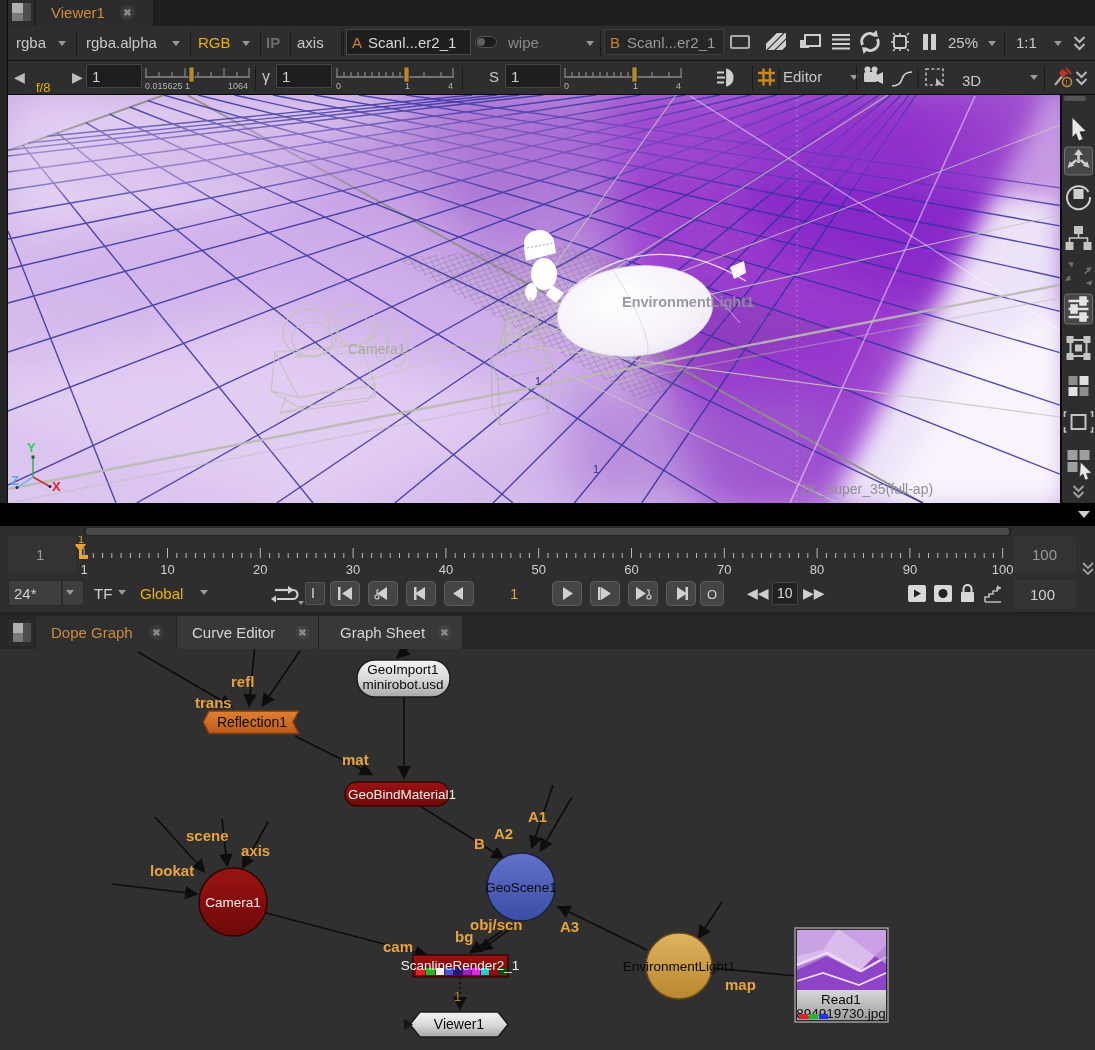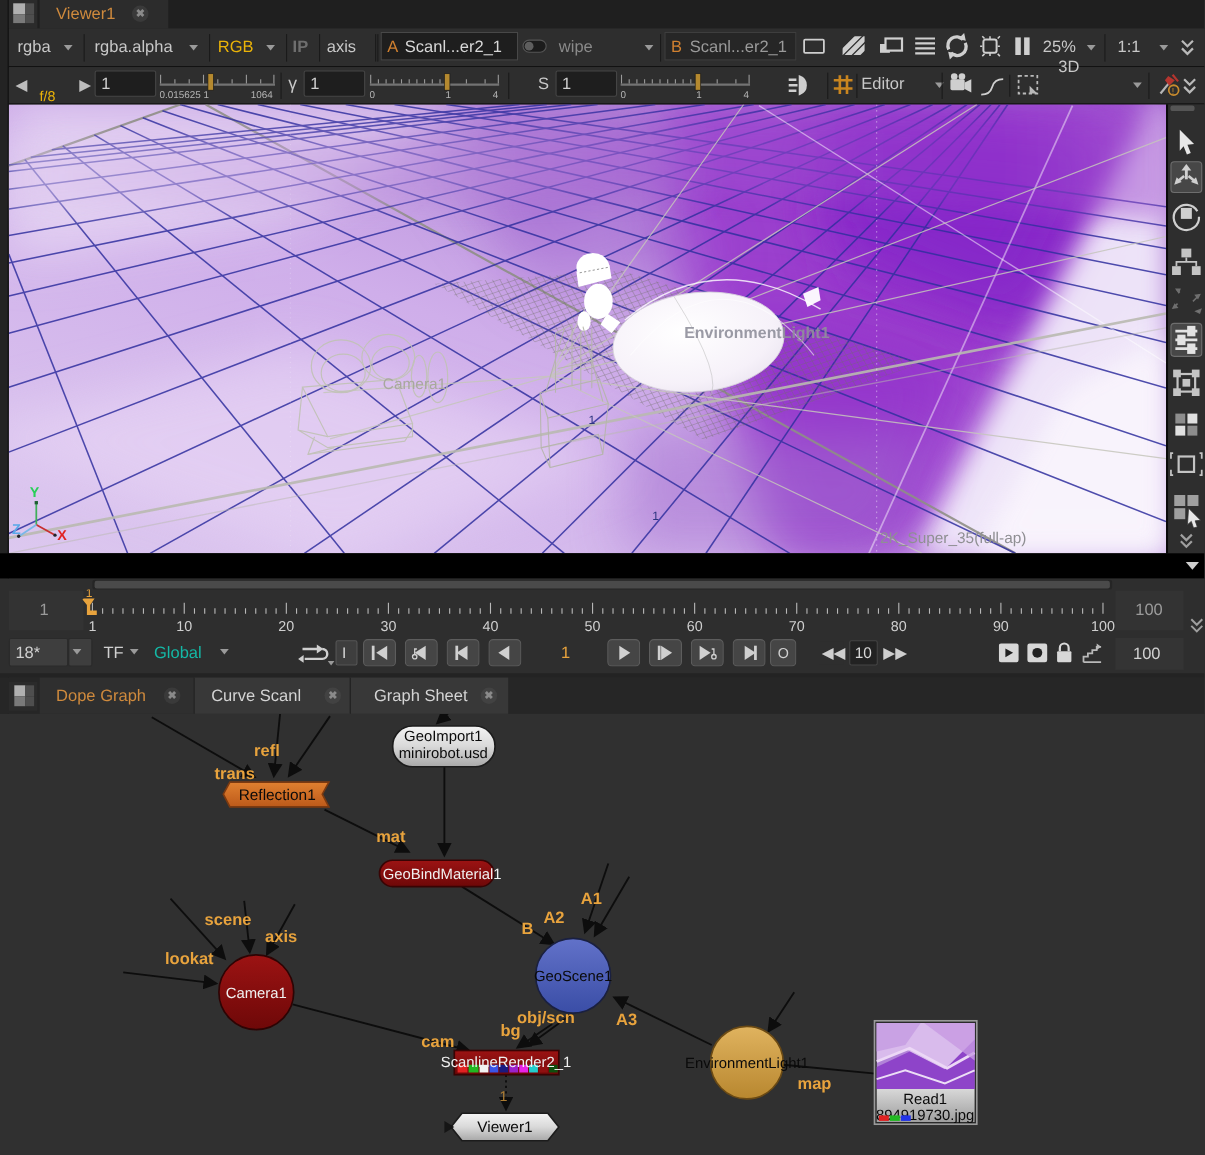--- a/index.html
+++ b/index.html
@@ -166,21 +166,21 @@
 <g transform="translate(28,0)" stroke="#cfcfcf" fill="none" stroke-width="1.6">
         <path d="M2 20 q8 0 10 -7 t10 -7" transform="translate(0,2)"></path>
         <path d="M2 22 c6 0 8 -14 14 -14 6 0 2 14 8 14" opacity="0"></path>
       </g>
 <line x1="56" y1="4" x2="56" y2="24" stroke="#1a1a1a"></line>
 <g transform="translate(62,0)" stroke="#b9b9b9" fill="none" stroke-width="1.6" stroke-dasharray="3 2.4">
         <rect x="2" y="5" width="17" height="16"></rect>
       </g>
 <path transform="translate(62,0)" d="M12 14 l7 7 h-7 z" fill="#b9b9b9"></path>
 </svg>
-<div class="tx" style="left:962px;top:52px;font-size:15px;color:#c8c8c8">3D</div>
+<div class="tx" style="left:962px;top:72px;font-size:15px;color:#c8c8c8">3D</div>
 <div class="caret" style="left:1030px;top:75px"></div>
 <div class="vsep" style="left:1044px;top:66px;height:24px"></div>
 <svg class="abs" style="left:1050px;top:64px" width="26" height="26" viewBox="0 0 26 26">
 <path d="M5 21 L14 10" stroke="#b5b5b5" stroke-width="2"></path>
       <path d="M12 5 l6 4 -5 5 -4 -5 z" fill="#b5352f"></path>
       <path d="M16 4 l5 6" stroke="#b5352f" stroke-width="2"></path>
 <circle cx="17" cy="18" r="4.5" fill="none" stroke="#c98b2d" stroke-width="1.6"></circle>
       <text x="15.2" y="21" font-size="8" fill="#c98b2d" font-family="Liberation Sans">!</text>
 </svg>
 <svg class="abs" style="left:1074px;top:70px" width="15" height="17" viewBox="0 0 15 17">
@@ -573,26 +573,26 @@
 <div class="tx" style="left:1032px;top:546px;font-size:15px;color:#9a9a9a">100</div>
 <div class="abs" style="left:1014px;top:580px;width:62px;height:29px;background:#343434"></div>
 <div class="tx" style="left:1030px;top:586px;font-size:15px;color:#d0d0d0">100</div>
 <svg class="abs" style="left:1081px;top:561px" width="14" height="16" viewBox="0 0 14 16">
       <g stroke="#9f9f9f" fill="none" stroke-width="1.8">
         <path d="M2 2 l5 5 l5 -5 M2 8 l5 5 l5 -5"></path>
       </g>
     </svg>
 
 <div class="abs" style="left:8px;top:580px;width:54px;height:26px;background:#3e3e3e;border:1px solid #2a2a2a;border-radius:2px"></div>
-<div class="tx" style="left:14px;top:585px;font-size:15px;color:#cfcfcf">18*</div>
+<div class="tx" style="left:14px;top:585px;font-size:15px;color:#cfcfcf">24*</div>
 <div class="abs" style="left:62px;top:580px;width:22px;height:26px;background:#3e3e3e;border:1px solid #2a2a2a;border-radius:2px"></div>
 <div class="caret" style="left:66px;top:590px"></div>
 <div class="tx" style="left:94px;top:585px;font-size:15px;color:#cfcfcf">TF</div>
 <div class="caret" style="left:118px;top:590px"></div>
-<div class="tx" style="left:140px;top:585px;font-size:15px;color:#14b8a6">Global</div>
+<div class="tx" style="left:140px;top:585px;font-size:15px;color:#eab308">Global</div>
 <div class="caret" style="left:200px;top:590px"></div>
 <svg class="abs" style="left:268px;top:582px" width="38" height="24" viewBox="0 0 38 24">
 <g stroke="#cfcfcf" stroke-width="2.2" fill="none">
 <path d="M7 8 h14"></path>
         <path d="M25 8 a4.5 4.5 0 0 1 0 9 h-16"></path>
 </g>
 <path d="M8 17 l-5 -3.5 5 -3.5 z" fill="#cfcfcf" transform="translate(0,3.5)"></path>
 <path d="M20 4 l6 4 -6 4 z" fill="#cfcfcf"></path>
 <path d="M30 19 l6 0 -3 4 z" fill="#9a9a9a"></path>
 </svg>
@@ -670,21 +670,21 @@
 <div class="abs" style="left:0;top:616px;width:1095px;height:33px;background:#262626"></div>
 <div class="abs" style="left:8px;top:620px;width:26px;height:26px;background:#2b2b2b"></div>
 <div class="abs" style="left:13px;top:623px;width:10px;height:10px;background:#b0b0b0"></div>
 <div class="abs" style="left:23px;top:623px;width:8px;height:10px;background:#4e4e4e"></div>
 <div class="abs" style="left:13px;top:633px;width:10px;height:9px;background:#7a7a7a"></div>
 <div class="abs" style="left:23px;top:633px;width:8px;height:9px;background:#4e4e4e"></div>
 <div class="abs" style="left:36px;top:616px;width:140px;height:33px;background:#2f2f2f"></div>
 <div class="tx" style="left:51px;top:624px;font-size:15px;color:#cf8a3d">Dope Graph</div>
 <div class="abs" style="left:149px;top:625px;width:15px;height:15px;border-radius:8px;background:#3a3a3a;color:#8a8a8a;font-size:10px;text-align:center;line-height:15px;font-weight:bold">✖</div>
 <div class="abs" style="left:176px;top:616px;width:142px;height:33px;background:#383838;border-left:1px solid #222"></div>
-<div class="tx" style="left:192px;top:624px;font-size:15px;color:#d4d4d4">Curve Scanl</div>
+<div class="tx" style="left:192px;top:624px;font-size:15px;color:#d4d4d4">Curve Editor</div>
 <div class="abs" style="left:295px;top:625px;width:15px;height:15px;border-radius:8px;background:#424242;color:#8a8a8a;font-size:10px;text-align:center;line-height:15px;font-weight:bold">✖</div>
 <div class="abs" style="left:318px;top:616px;width:144px;height:33px;background:#383838;border-left:1px solid #222"></div>
 <div class="tx" style="left:340px;top:624px;font-size:15px;color:#d4d4d4">Graph Sheet</div>
 <div class="abs" style="left:437px;top:625px;width:15px;height:15px;border-radius:8px;background:#424242;color:#8a8a8a;font-size:10px;text-align:center;line-height:15px;font-weight:bold">✖</div>
 
 <div class="abs" style="left:0;top:649px;width:1095px;height:401px;background:#303030"></div>
 <svg class="abs" style="left:0;top:649px" width="1095" height="401" viewBox="0 0 1095 401">
 <defs>
 <linearGradient id="ggray" x1="0" y1="0" x2="0" y2="1">
           <stop offset="0" stop-color="#f4f4f4"></stop>

